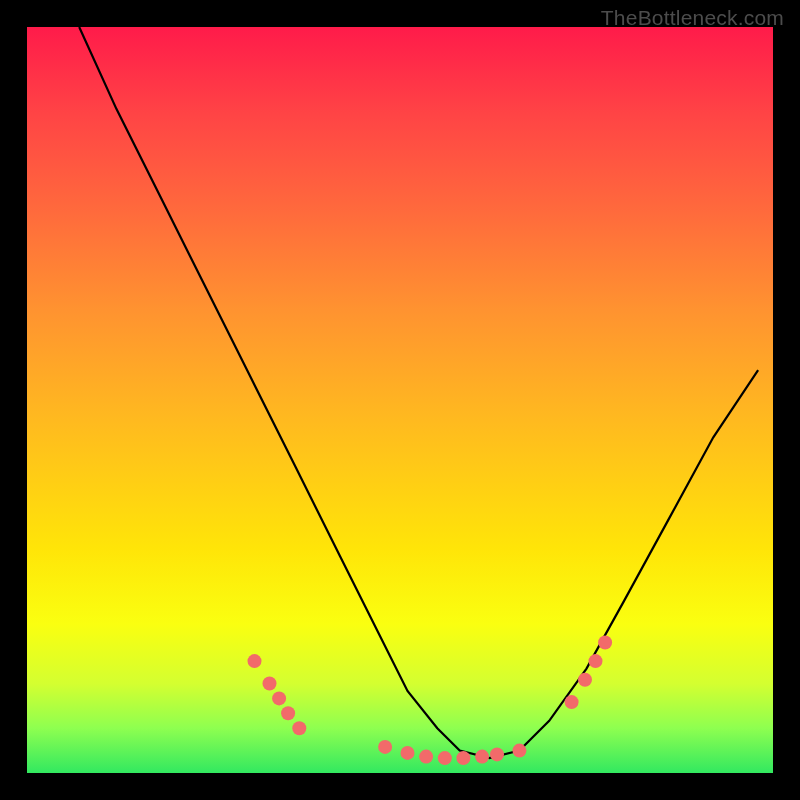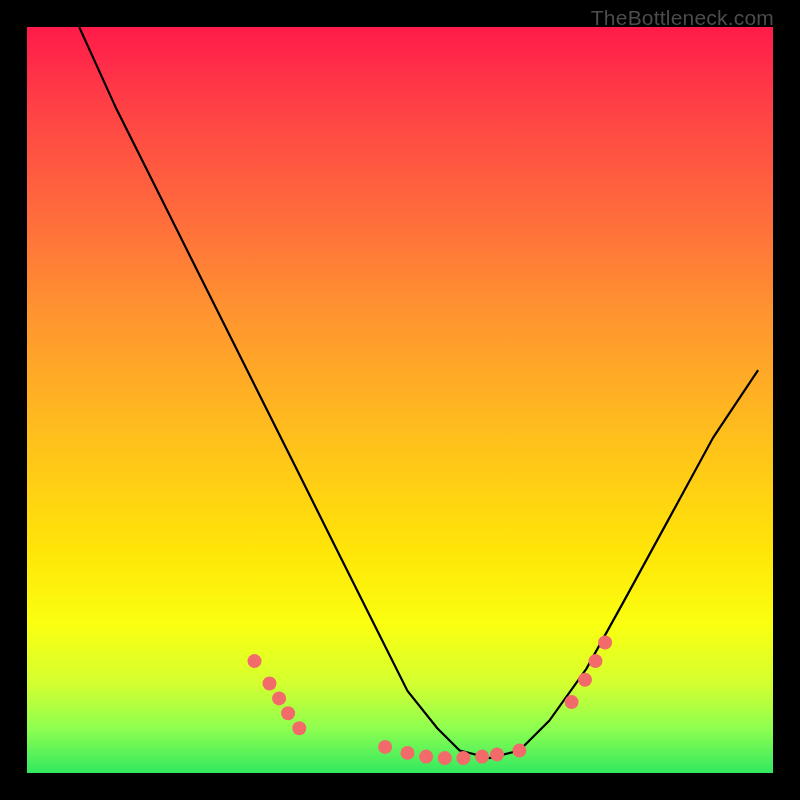--- a/index.html
+++ b/index.html
@@ -35,21 +35,21 @@
       #ffe508 70%,
       #faff10 80%,
       #d4ff30 88%,
       #8eff50 94%,
       #32e860 100%
     );
   }
   .watermark {
     position: absolute;
     top: 6px;
-    right: 26px;
+    right: 16px;
     color: #4c4c4c;
     font-size: 21px;
     font-weight: 500;
     letter-spacing: 0.2px;
     user-select: none;
   }
   svg.curve {
     position: absolute;
     left: 0;
     top: 0;

